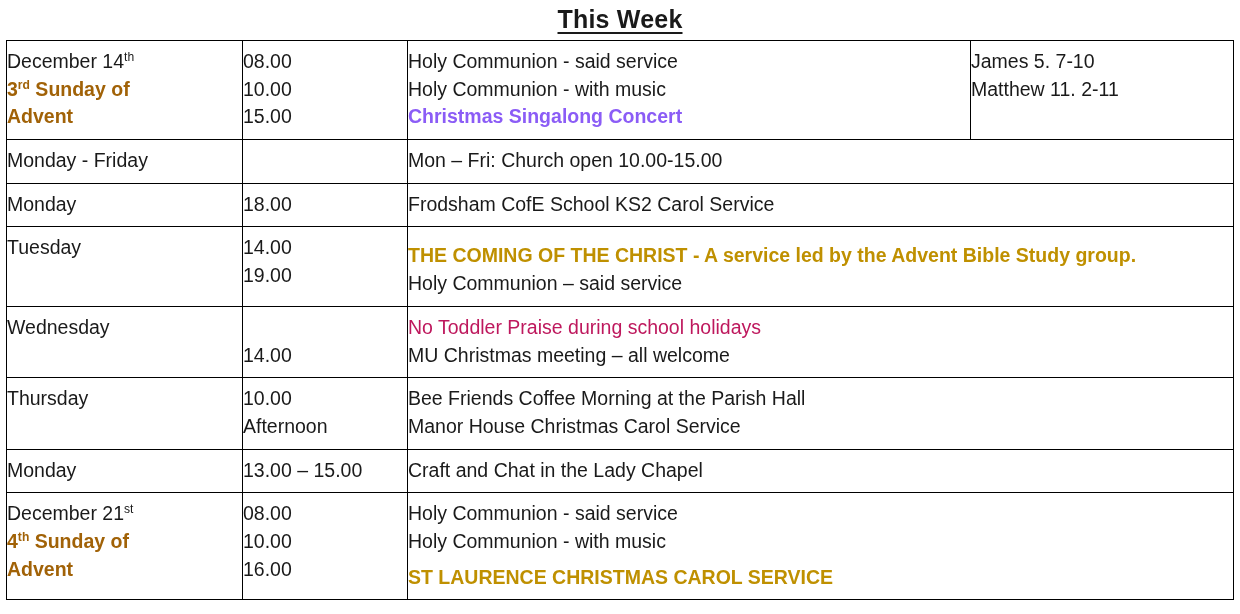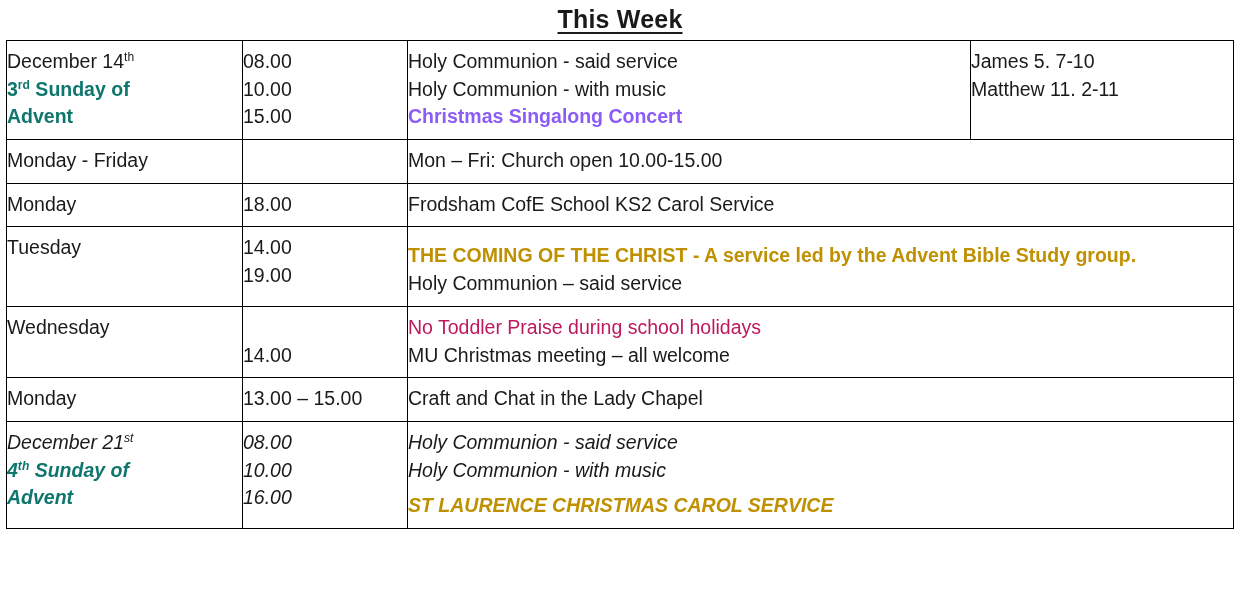--- a/index.html
+++ b/index.html
@@ -67,34 +67,34 @@
 
   .cell-pad-day   { padding-left: 16px; padding-right: 6px; }
   .cell-pad-time  { padding-left: 14px; padding-right: 6px; margin-left: 36px; }
   .cell-pad-event { padding-left: 14px; padding-right: 8px; }
   .cell-pad-read  { padding-left: 15px; padding-right: 6px; }
 
   .line { white-space: nowrap; }
   .line.blank { color: transparent; }
 
   
-  .txt-purple { color: #0f766e; font-weight: bold; }
+  .txt-purple { color: #a16207; font-weight: bold; }
   .txt-gold-light { color: #8b5cf6; font-weight: bold; }
   .txt-gold-deep  { color: #BF9000; font-weight: bold; margin-top: 8px; }
   .txt-red { color: #be185d; }
   .txt-dark { color: #1a1a1a; }
 
   sup {
     font-size: 0.62em;
     vertical-align: super;
     line-height: 0;
   }
 
   
-  .row-last td { padding-bottom: 10px; font-style: italic; }
+  .row-last td { padding-bottom: 10px; }
 </style>
 </head>
 <body>
 
 <div class="page">
 
   <div class="title-bar">
     <div class="page-title">This Week</div>
   </div>
 
@@ -171,20 +171,33 @@
               <div class="line txt-dark blank">&nbsp;</div>
               <div class="line txt-dark">14.00</div>
             </td>
             <td class="cell-pad-event" colspan="2">
               <div class="line txt-red">No Toddler Praise during school holidays</div>
               <div class="line txt-dark">MU Christmas meeting – all welcome</div>
             </td>
           </tr>
           <tr>
             <td class="cell-pad-day">
+              <div class="line txt-dark">Thursday</div>
+            </td>
+            <td class="cell-pad-time">
+              <div class="line txt-dark">10.00</div>
+              <div class="line txt-dark">Afternoon</div>
+            </td>
+            <td class="cell-pad-event" colspan="2">
+              <div class="line txt-dark">Bee Friends Coffee Morning at the Parish Hall</div>
+              <div class="line txt-dark">Manor House Christmas Carol Service</div>
+            </td>
+          </tr>
+          <tr>
+            <td class="cell-pad-day">
               <div class="line txt-dark">Monday</div>
             </td>
             <td class="cell-pad-time">
               <div class="line txt-dark">13.00 – 15.00</div>
             </td>
             <td class="cell-pad-event" colspan="2">
               <div class="line txt-dark">Craft and Chat in the Lady Chapel</div>
             </td>
           </tr>
           <tr class="row-last">

